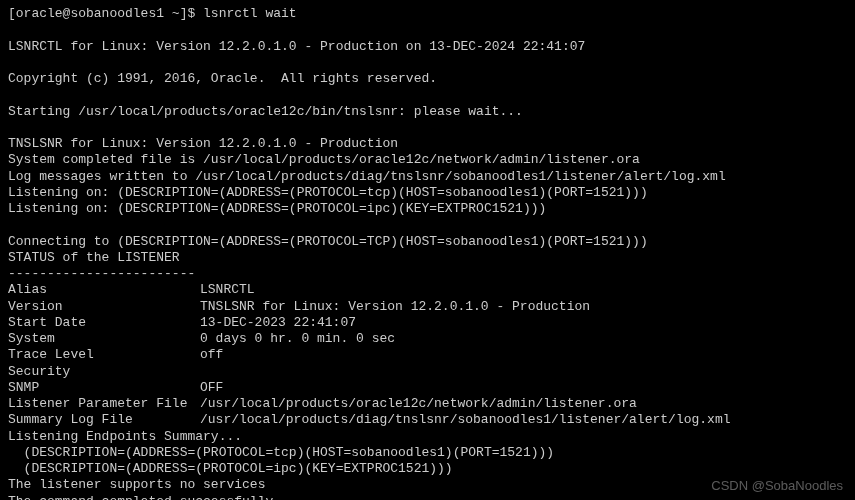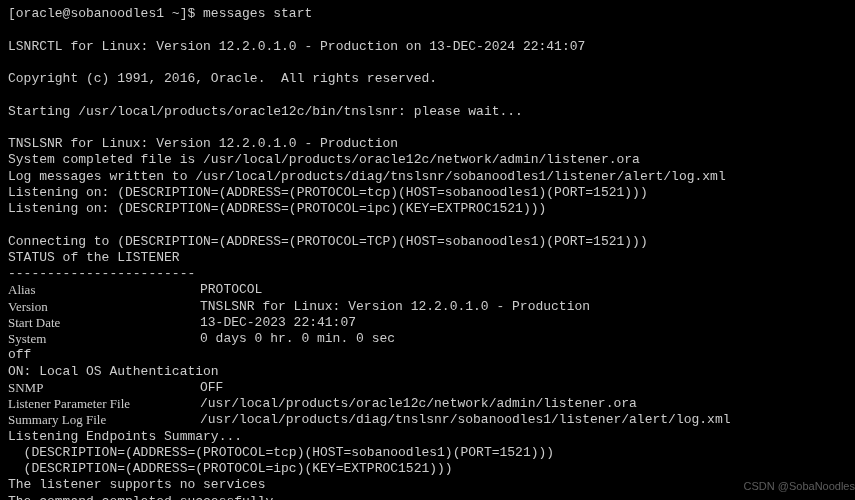--- a/index.html
+++ b/index.html
@@ -22,61 +22,60 @@
     .line {
       white-space: pre;
     }
     .prompt-line {
       display: flex;
       white-space: pre;
     }
     .watermark {
       position: absolute;
       bottom: 6px;
-      right: 0;
+      right: 12px;
       color: rgba(200,200,200,0.45);
-      font-size: 11px;
+      font-size: 13px;
       font-family: sans-serif;
     }
     .kv {
       display: flex;
       white-space: pre;
     }
     .kv-key {
       width: 192px;
       display: inline-block;
-      font-family: Liberation Serif, serif;
     }
   </style>
 </head>
 <body>
 
-<div class="prompt-line"><span>[oracle@sobanoodles1 ~]$ </span><span>messages start</span></div>
+<div class="prompt-line"><span>[oracle@sobanoodles1 ~]$ </span><span>lsnrctl wait</span></div>
 <div class="line">&nbsp;</div>
 <div class="line">LSNRCTL for Linux: Version 12.2.0.1.0 - Production on 13-DEC-2024 22:41:07</div>
 <div class="line">&nbsp;</div>
 <div class="line">Copyright (c) 1991, 2016, Oracle.  All rights reserved.</div>
 <div class="line">&nbsp;</div>
 <div class="line">Starting /usr/local/products/oracle12c/bin/tnslsnr: please wait...</div>
 <div class="line">&nbsp;</div>
 <div class="line">TNSLSNR for Linux: Version 12.2.0.1.0 - Production</div>
 <div class="line">System completed file is /usr/local/products/oracle12c/network/admin/listener.ora</div>
 <div class="line">Log messages written to /usr/local/products/diag/tnslsnr/sobanoodles1/listener/alert/log.xml</div>
 <div class="line">Listening on: (DESCRIPTION=(ADDRESS=(PROTOCOL=tcp)(HOST=sobanoodles1)(PORT=1521)))</div>
 <div class="line">Listening on: (DESCRIPTION=(ADDRESS=(PROTOCOL=ipc)(KEY=EXTPROC1521)))</div>
 <div class="line">&nbsp;</div>
 <div class="line">Connecting to (DESCRIPTION=(ADDRESS=(PROTOCOL=TCP)(HOST=sobanoodles1)(PORT=1521)))</div>
 <div class="line">STATUS of the LISTENER</div>
 <div class="line">------------------------</div>
-<div class="kv"><span class="kv-key">Alias</span><span>PROTOCOL</span></div>
+<div class="kv"><span class="kv-key">Alias</span><span>LSNRCTL</span></div>
 <div class="kv"><span class="kv-key">Version</span><span>TNSLSNR for Linux: Version 12.2.0.1.0 - Production</span></div>
 <div class="kv"><span class="kv-key">Start Date</span><span>13-DEC-2023 22:41:07</span></div>
 <div class="kv"><span class="kv-key">System</span><span>0 days 0 hr. 0 min. 0 sec</span></div>
-<div class="kv"><span>off</span></div>
-<div class="kv"><span>ON: Local OS Authentication</span></div>
+<div class="kv"><span class="kv-key">Trace Level</span><span>off</span></div>
+<div class="kv"><span class="kv-key">Security</span></div>
 <div class="kv"><span class="kv-key">SNMP</span><span>OFF</span></div>
 <div class="kv"><span class="kv-key">Listener Parameter File</span><span>/usr/local/products/oracle12c/network/admin/listener.ora</span></div>
 <div class="kv"><span class="kv-key">Summary Log File</span><span>/usr/local/products/diag/tnslsnr/sobanoodles1/listener/alert/log.xml</span></div>
 <div class="line">Listening Endpoints Summary...</div>
 <div class="line">  (DESCRIPTION=(ADDRESS=(PROTOCOL=tcp)(HOST=sobanoodles1)(PORT=1521)))</div>
 <div class="line">  (DESCRIPTION=(ADDRESS=(PROTOCOL=ipc)(KEY=EXTPROC1521)))</div>
 <div class="line">The listener supports no services</div>
 <div class="line">The command completed successfully</div>
 
 <div class="watermark">CSDN @SobaNoodles</div>

